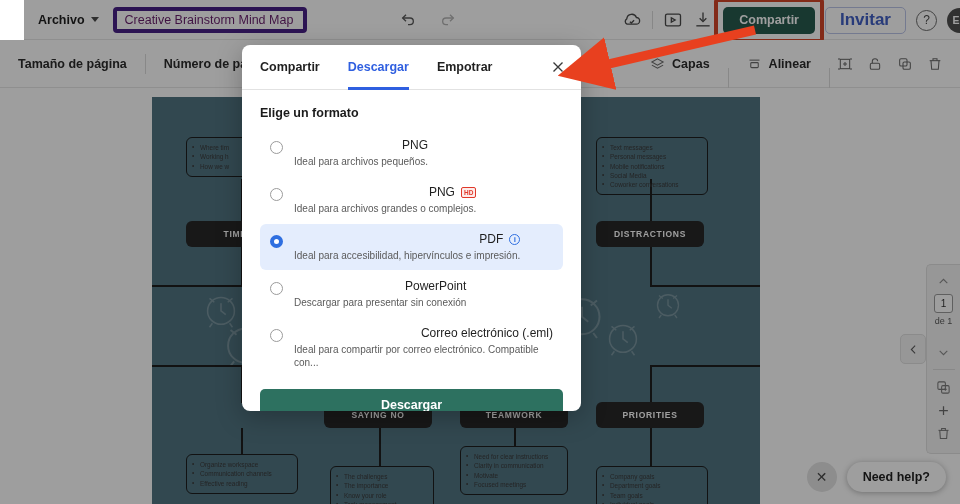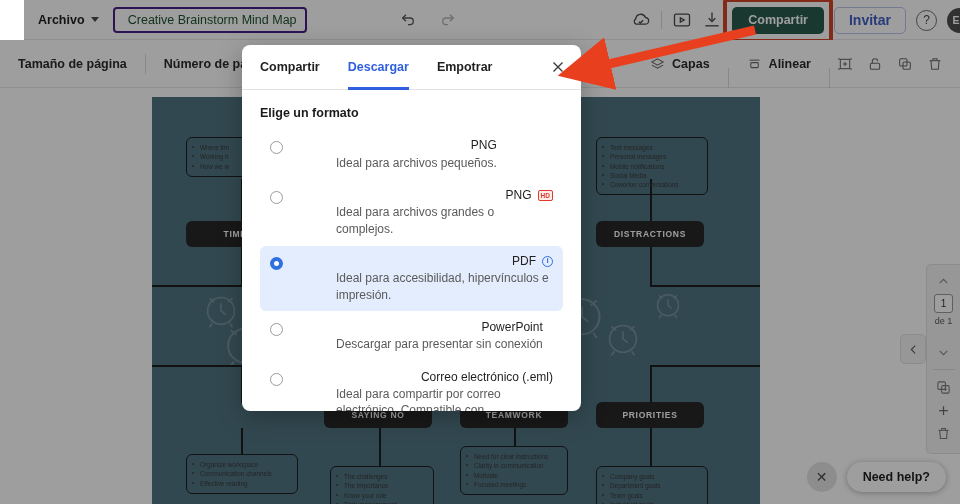--- a/index.html
+++ b/index.html
@@ -21,38 +21,38 @@
     border-bottom:1px solid #e6e6e6;
     margin-left:24px;
   }
   .file-menu {
     display:flex; align-items:center; gap:6px;
     margin-left:14px; font-size:12.5px; font-weight:bold; color:#1f1f1f;
     cursor:pointer;
   }
   .chev-d { width:0;height:0;border-left:4px solid transparent;border-right:4px solid transparent;border-top:5px solid #4a4a4a; }
   .title-input {
-    margin-left:14px; width:194px; height:26px; border:2px solid #4c1d95;
-    border-radius:4px; padding:0 8px; font-size:12.5px; color:#14532d;
-    display:flex; align-items:center; background:#fff;justify-content:flex-end;
+    margin-left:14px; width:194px; height:26px; border:4px solid #4c1d95;
+    border-radius:4px; padding:0 8px; font-size:12.5px; color:#701a75;
+    display:flex; align-items:center; background:#fff;
   }
   .undo-redo { position:absolute; left:376px; top:12px; display:flex; gap:24px; }
   .ur-ico { width:16px; height:16px; color:#5a5a5a; }
   .topright { position:absolute; right:12px; top:0; height:40px; display:flex; align-items:center; gap:10px; }
   .ticon { width:20px;height:20px;color:#4a4a4a; display:flex;align-items:center;justify-content:center; cursor:pointer;}
   .vdiv { width:1px; height:18px; background:#d9d9d9; }
   .btn-share {
     background:#1f5c4e; color:#fff; font-size:12.5px; font-weight:bold;
     padding:0 16px; height:27px; border-radius:5px; border:none;
     display:flex; align-items:center; cursor:pointer;
   }
   .share-wrap { position:relative; }
   .share-hl { position:absolute; left:-9px; top:-9px; width:calc(100% + 18px); height:45px; border:4px solid #e8401f; border-radius:4px; pointer-events:none;}
   .btn-invite {
-    background:#fff; color:#3b5fd6; font-size:14px; font-weight:bold;
+    background:#fff; color:#3b5fd6; font-size:17px; font-weight:bold;
     padding:0 14px; height:27px; border-radius:5px; border:1px solid #b9c4ee;
     display:flex; align-items:center; cursor:pointer;
   }
   .help-circ { width:21px;height:21px;border:1.4px solid #6b6b6b;border-radius:50%;display:flex;align-items:center;justify-content:center;font-size:12px;color:#4a4a4a;cursor:pointer;}
   .avatar { width:25px;height:25px;border-radius:50%;background:#4f4f4f;color:#fff;font-size:10.5px;font-weight:bold;display:flex;align-items:center;justify-content:center;cursor:pointer;}
 
   
   .toolbar2 {
     position:absolute; left:0; top:40px; width:960px; height:48px;
     background:#fff; display:flex; align-items:center; border-bottom:1px solid #e6e6e6;
@@ -120,21 +120,21 @@
   .mtab.active { color:#2f5fe0; }
   .mtab.active:after { content:""; position:absolute; left:0; right:0; bottom:0; height:2.5px; background:#2f5fe0; }
   .modal-close { position:absolute; right:14px; top:13px; width:18px;height:18px; color:#3a3a3a; cursor:pointer; }
   .modal-body { padding:16px 18px 0 18px; }
   .fmt-head { font-size:12.5px; font-weight:bold; color:#1b1b1b; margin-bottom:10px; }
   .opt { display:flex; align-items:flex-start; gap:11px; padding:8px 10px 8px 10px; border-radius:6px; cursor:pointer; margin-bottom:1px; }
   .opt.sel { background:#e4edfd; }
   .radio { width:13px;height:13px;border:1.5px solid #9b9b9b;border-radius:50%;flex:0 0 auto;margin-top:3px; }
   .opt.sel .radio { border:4px solid #2f6fe0; background:#fff; }
   .opt-title { font-size:12px; color:#1f1f1f; display:flex; align-items:center; gap:6px; line-height:1.3;justify-content:flex-end; }
-  .opt-desc { font-size:12px; color:#5a5a5a; margin-top:1px; line-height:1.35;margin-left:42px; }
+  .opt-desc { font-size:10px; color:#5a5a5a; margin-top:1px; line-height:1.35; }
   .hd-badge { border:1px solid #e0392b; color:#e0392b; font-size:6.5px; font-weight:bold; border-radius:2px; padding:0 2px; line-height:9px; background:#fdecea;}
   .info-ic { width:11px;height:11px;border:1.2px solid #2f6fe0;border-radius:50%;color:#2f6fe0;font-size:8px;display:flex;align-items:center;justify-content:center;font-weight:bold;}
   .dl-btn { margin:10px 0 0 0; width:100%; height:32px; background:#2d7160; color:#fff; font-size:12.5px; font-weight:bold; border:none; border-radius:5px; cursor:pointer; }
 
   
   .arrow-svg { position:absolute; left:0; top:0; width:960px; height:504px; pointer-events:none; z-index:60; }
 </style>
 </head>
 <body>
 

